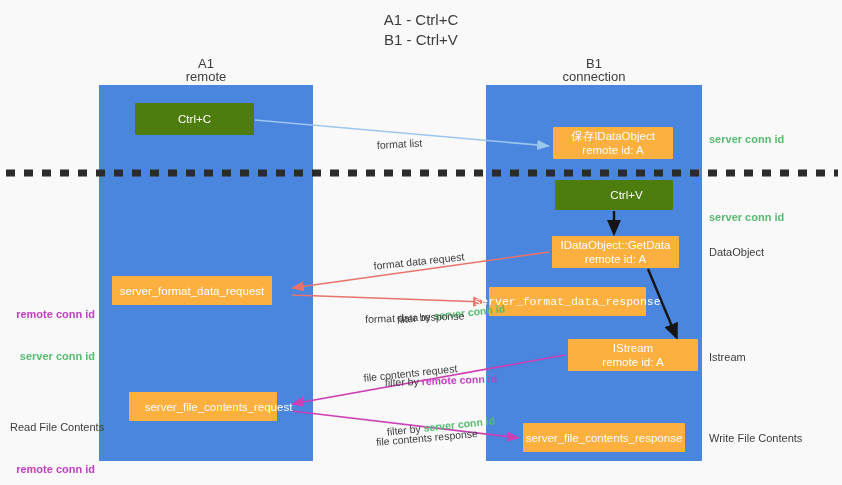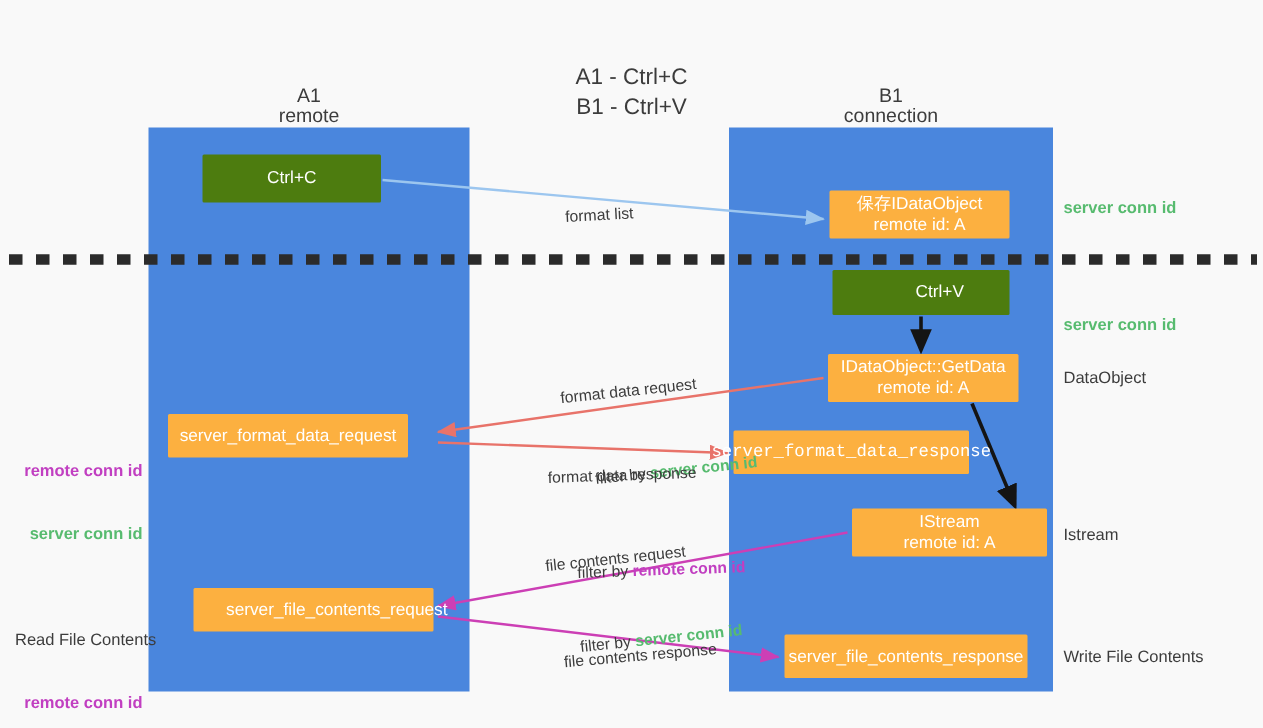--- a/index.html
+++ b/index.html
@@ -14,21 +14,20 @@
   #stage{position:absolute;left:0;top:0;width:842px;height:485px;}
   .abs{position:absolute;}
 
   
   #title{
     left:0;top:10px;width:842px;
     text-align:center;
     font-size:15px;line-height:20px;
     color:#3c3c3c;
     white-space:pre;
-    margin-top:32px;
   }
 
   
   .lane-head{
     text-align:center;font-size:13px;line-height:13px;color:#3c3c3c;
     white-space:pre;
   }
   #head-a{left:99px;top:57px;width:214px;}
   #head-b{left:486px;top:57px;width:216px;}
 
@@ -52,21 +51,21 @@
   .orange{background:#fbb040;}
   .orange{background:#fcb040;}
 
   #n-ctrlc{left:135px;top:103px;width:119px;height:32px;}
   #n-idataobject{left:553px;top:127px;width:120px;height:32px;}
   #n-ctrlv{left:555px;top:180px;width:118px;height:30px;padding-left:25px;}
   #n-getdata{left:552px;top:236px;width:127px;height:32px;}
   #n-fmt-req{left:112px;top:276px;width:160px;height:29px;}
   #n-fmt-res{left:489px;top:287px;width:157px;height:29px;font-family:Liberation Mono, monospace;}
   #n-istream{left:568px;top:339px;width:130px;height:32px;}
-  #n-file-req{left:129px;top:392px;width:160px;height:29px;padding-left:31px;}
+  #n-file-req{left:129px;top:392px;width:148px;height:29px;padding-left:31px;}
   #n-file-res{left:523px;top:423px;width:162px;height:29px;}
 
   
   .side{font-size:11px;line-height:14px;white-space:pre;}
   .sv-green{color:#57bb6f;font-weight:bold;}
   .sv-purple{color:#c13fc1;font-weight:bold;}
   .sv-plain{color:#3c3c3c;}
 
   #s-conn1{left:709px;top:132px;}
   #s-conn2{left:709px;top:210px;}

